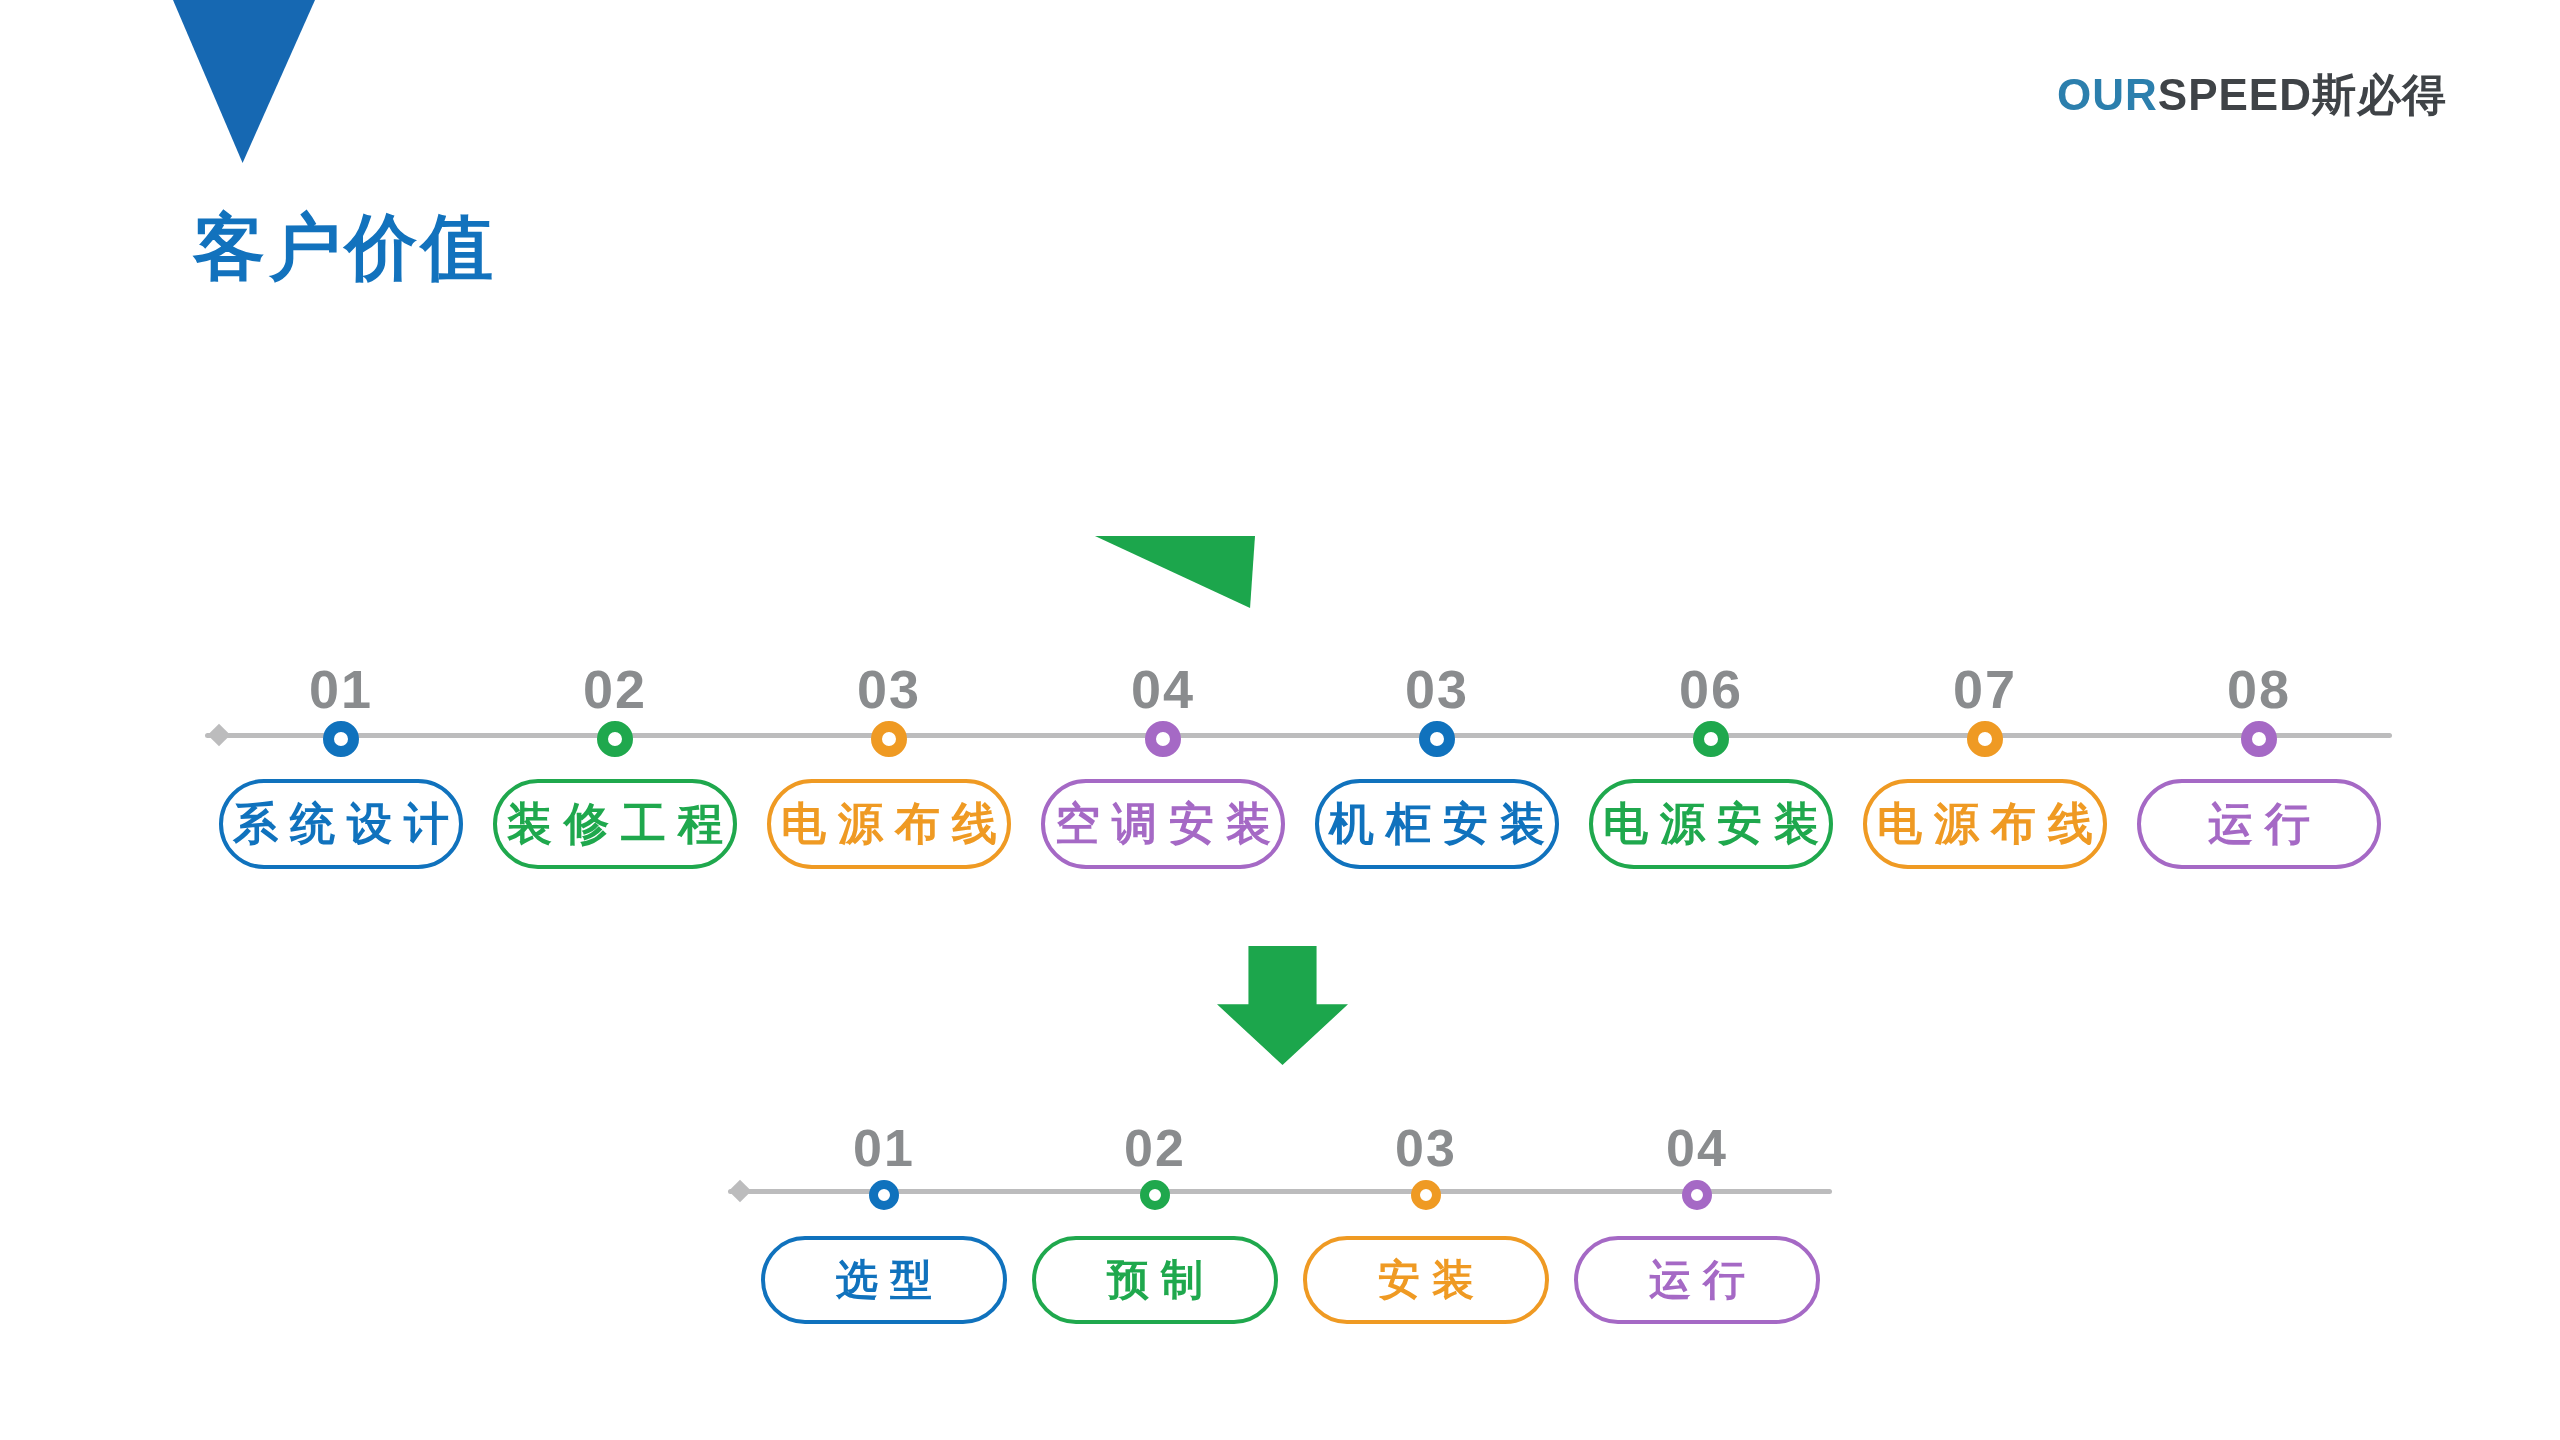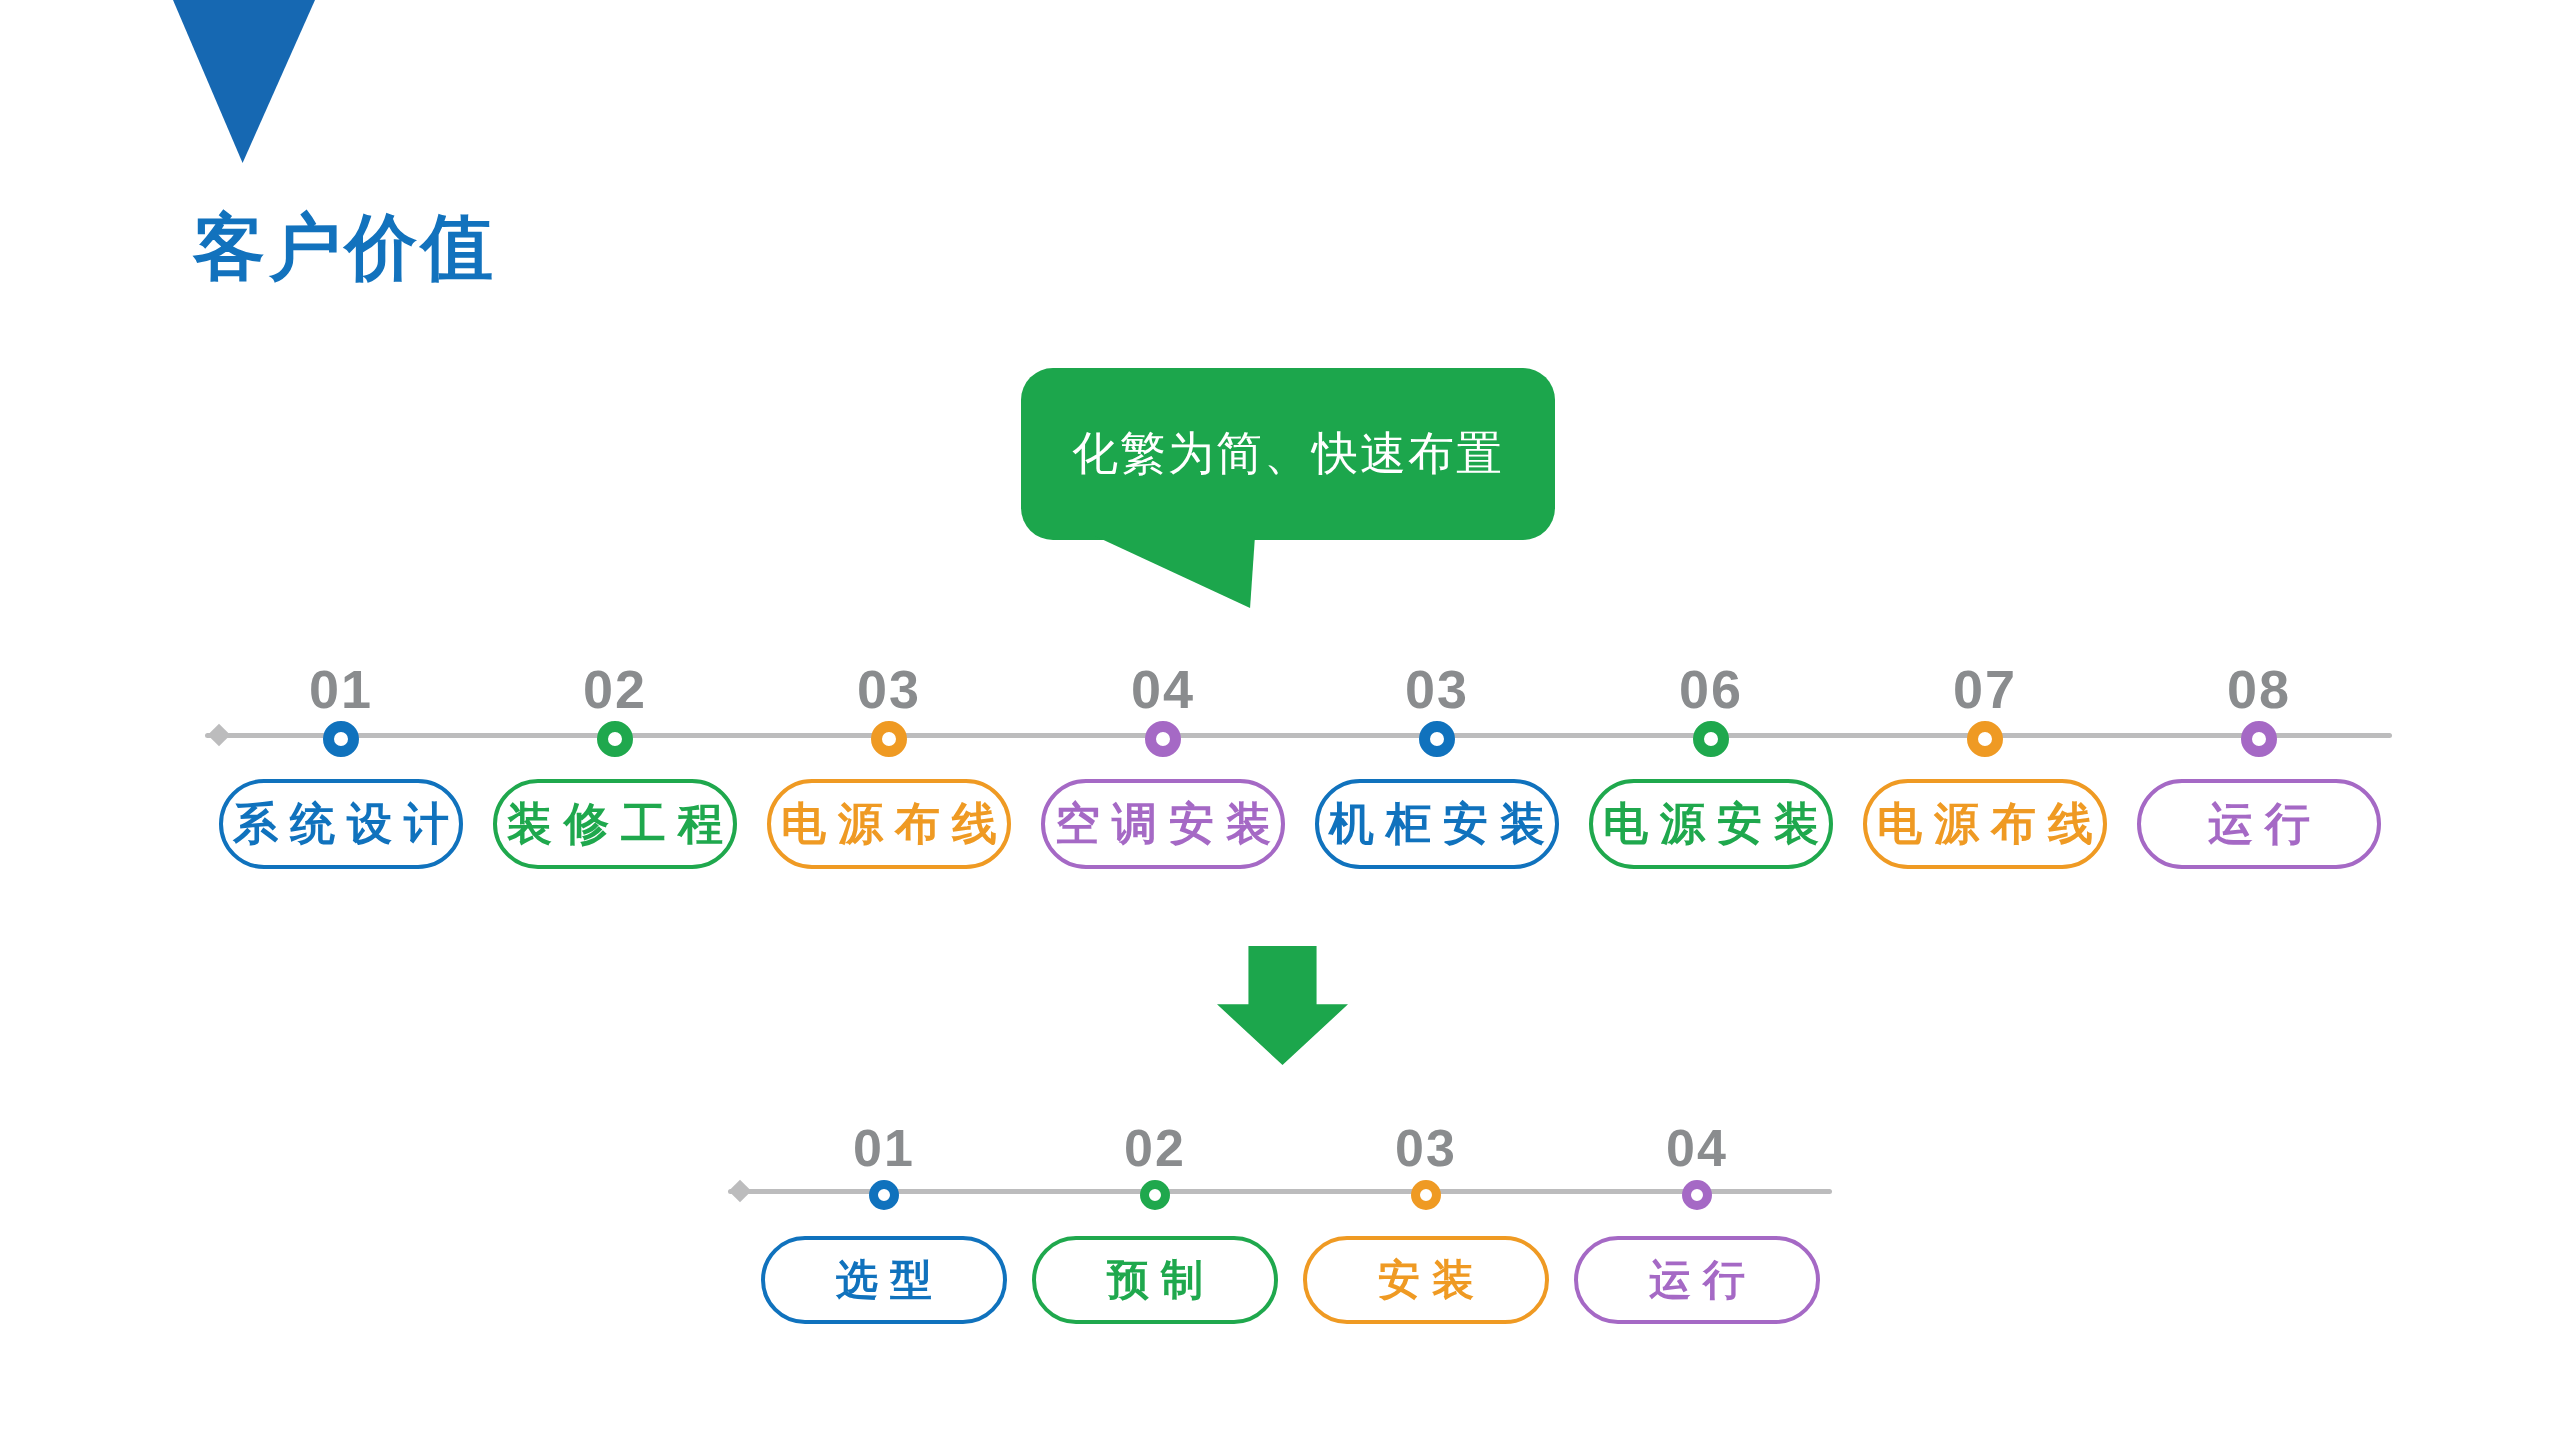--- a/index.html
+++ b/index.html
@@ -89,26 +89,26 @@
     clip-path:polygon(24% 0,76% 0,76% 49%,100% 49%,50% 100%,0 49%,24% 49%);
   }
 </style>
 </head>
 <body>
 
 <div class="slide">
 
   <div class="corner-triangle"></div>
 
+  <div class="logo">
+    <span class="logo-our">OUR</span><span class="logo-rest">SPEED斯必得</span>
+  </div>
 
   <h1 class="title">客户价值</h1>
 
-  <div class="bubble">
-    <span class="bubble-text">化繁为简、快速布置</span>
-  </div>
   <div class="bubble-tail"></div>
 
   <div>
     <div class="tl-line" style="left:205px; top:733px; width:2187px;"></div>
     <div class="tl-diamond" style="left:211px; top:727px;"></div>
     <div id="top-steps" class="row-top">
   <div class="step">
     <div class="step-num" style="left: 341px;">01</div>
     <div class="step-dot" style="left: 341px; color: rgb(16, 114, 189);"></div>
     <div class="step-pill" style="left: 341px; color: rgb(16, 114, 189);">

